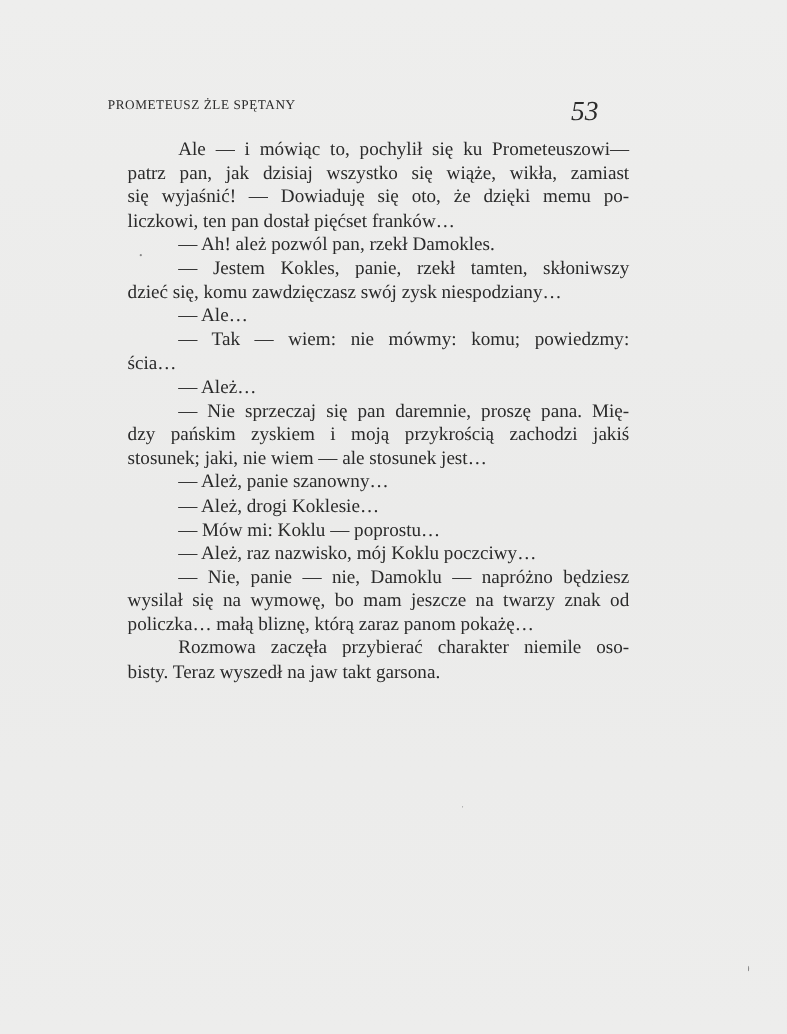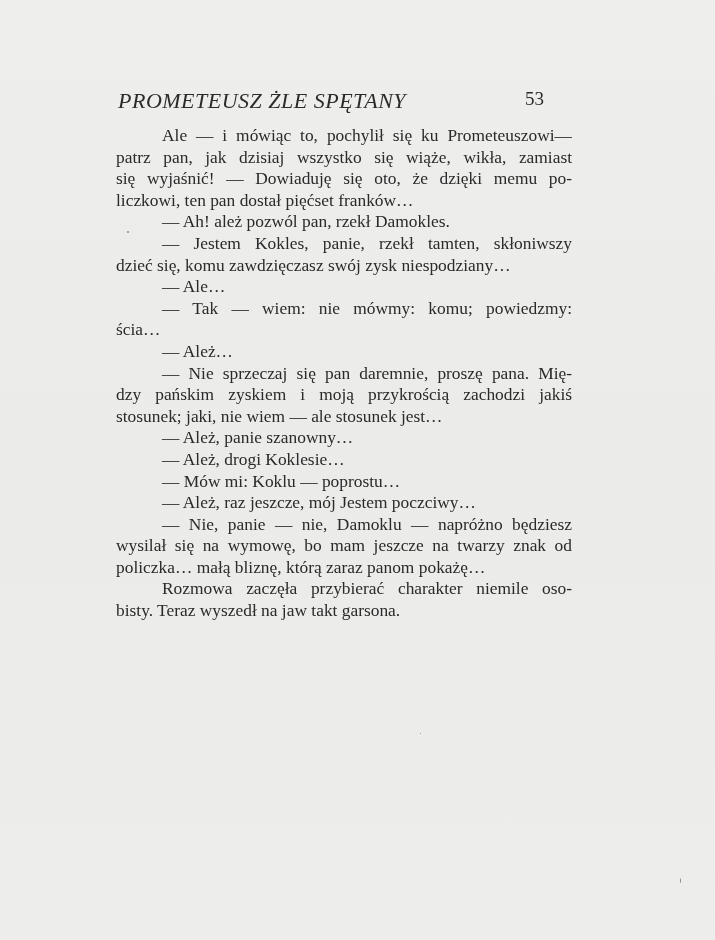--- a/index.html
+++ b/index.html
@@ -25,32 +25,31 @@
       position: absolute;
       left: 98px;
       top: 88px;
       width: 446px;
       height: 26px;
     }
     .running-title {
       position: absolute;
       left: 0;
       top: 0;
-      font-style: italic;
-      font-size: 22px;
+      font-size: 12px;
       letter-spacing: 0.5px;
       color: #2b2b2b;
       white-space: nowrap;
-      margin-left: 20px;
     }
     .page-number {
       position: absolute;
       right: 0;
       top: 0;
-      font-size: 19px;
+      font-style: italic;
+      font-size: 25px;
       color: #2b2b2b;
       text-align: right;
     }
     .body-text {
       position: absolute;
       left: 116px;
       top: 125px;
       width: 456px;
       font-size: 17.4px;
       line-height: 21.6px;
@@ -97,21 +96,21 @@
     <span class="line indent last">— Ale…</span>
     <span class="line indent">— Tak — wiem: nie mówmy: komu; powiedzmy:</span>
     <span class="line last">ścia…</span>
     <span class="line indent last">— Ależ…</span>
     <span class="line indent">— Nie sprzeczaj się pan daremnie, proszę pana. Mię-</span>
     <span class="line">dzy pańskim zyskiem i moją przykrością zachodzi jakiś</span>
     <span class="line last">stosunek; jaki, nie wiem — ale stosunek jest…</span>
     <span class="line indent last">— Ależ, panie szanowny…</span>
     <span class="line indent last">— Ależ, drogi Koklesie…</span>
     <span class="line indent last">— Mów mi: Koklu — poprostu…</span>
-    <span class="line indent last">— Ależ, raz jeszcze, mój Jestem poczciwy…</span>
+    <span class="line indent last">— Ależ, raz nazwisko, mój Koklu poczciwy…</span>
     <span class="line indent">— Nie, panie — nie, Damoklu — napróżno będziesz</span>
     <span class="line">wysilał się na wymowę, bo mam jeszcze na twarzy znak od</span>
     <span class="line last">policzka… małą bliznę, którą zaraz panom pokażę…</span>
     <span class="line indent">Rozmowa zaczęła przybierać charakter niemile oso-</span>
     <span class="line last">bisty.  Teraz wyszedł na jaw takt garsona.</span>
   </div>
 
   <span class="speck" style="left:127px; top:231px;"></span>
   <span class="speck" style="left:680px; top:878px; width:1px; height:5px;"></span>
   <span class="speck" style="left:420px; top:733px; width:1px; height:1px;"></span>

